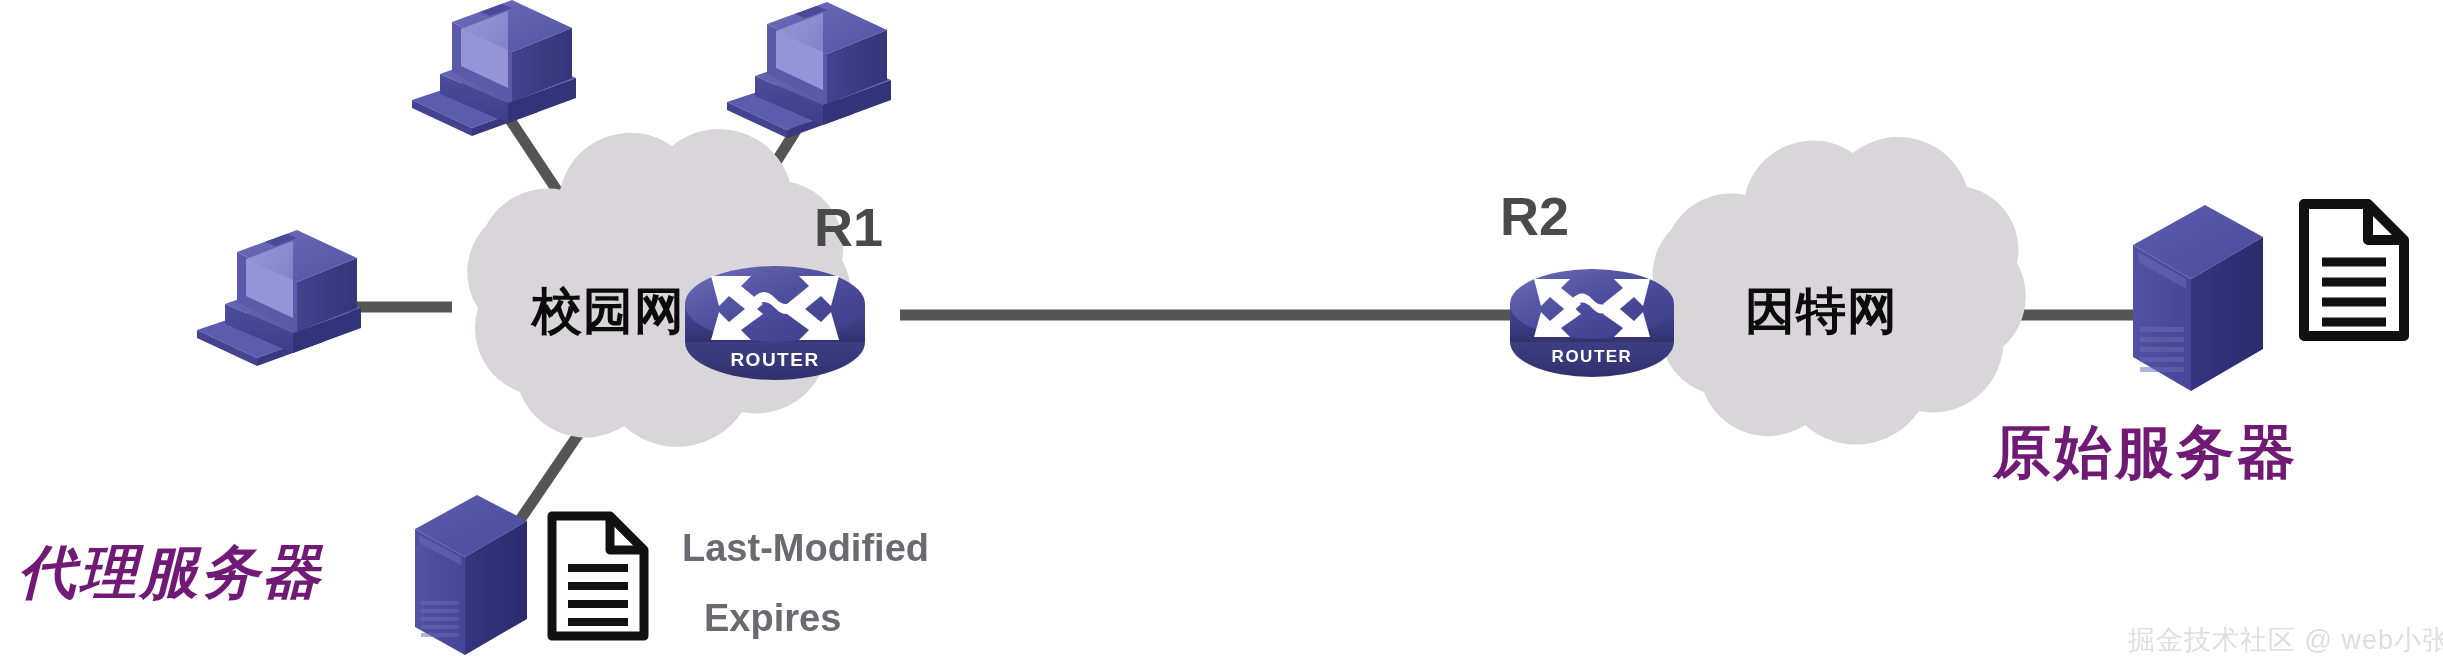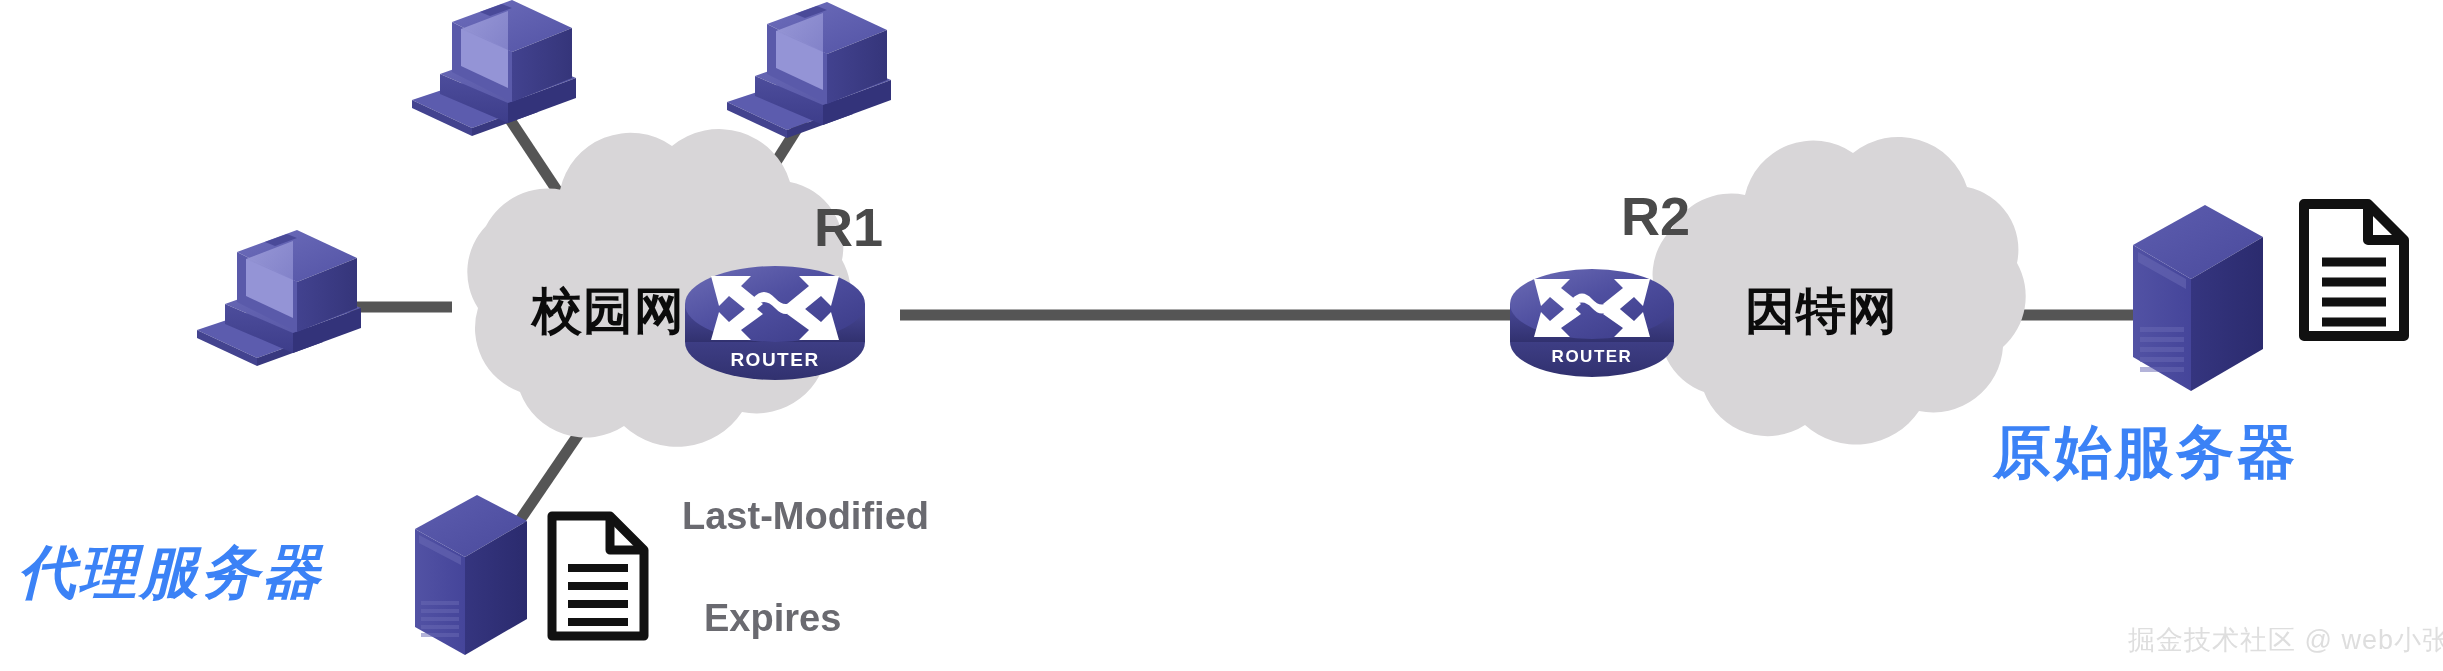--- a/index.html
+++ b/index.html
@@ -34,21 +34,21 @@
     font-size: 50px;
     font-weight: 700;
     letter-spacing: 1px;
   }
   .router-label {
     color: #4a4a4a;
     font-size: 54px;
     font-weight: 700;
   }
   .zone-label {
-    color: #3b82f6;
+    color: #701a75;
     font-size: 58px;
     font-weight: 700;
     letter-spacing: 3px;
   }
   .header-label {
     color: #6a6a70;
     font-size: 38px;
     font-weight: 700;
   }
   .watermark {
@@ -292,25 +292,25 @@
       </g>
     </g>
   </svg>
 
   <div class="txt cloud-label" style="left:532px; top:278px;">校园网</div>
 
   <div class="txt cloud-label" style="left:1745px; top:278px;">因特网</div>
 
   <div class="txt router-label" style="left:814px; top:196px;">R1</div>
 
-  <div class="txt router-label" style="left:1621px; top:185px;">R2</div>
+  <div class="txt router-label" style="left:1500px; top:185px;">R2</div>
 
   <div class="txt zone-label" style="left:18px; top:534px;font-style:italic;">代理服务器</div>
 
   <div class="txt zone-label" style="left:1993px; top:414px;">原始服务器</div>
 
-  <div class="txt header-label" style="left:682px; top:495px;">Last-Modified</div>
+  <div class="txt header-label" style="left:682px; top:527px;">Last-Modified</div>
 
   <div class="txt header-label" style="left:704px; top:597px;">Expires</div>
 
   <div class="txt watermark" style="left:2128px; top:622px;">掘金技术社区 @ web小张</div>
 
 </div>
 
 </body></html>

